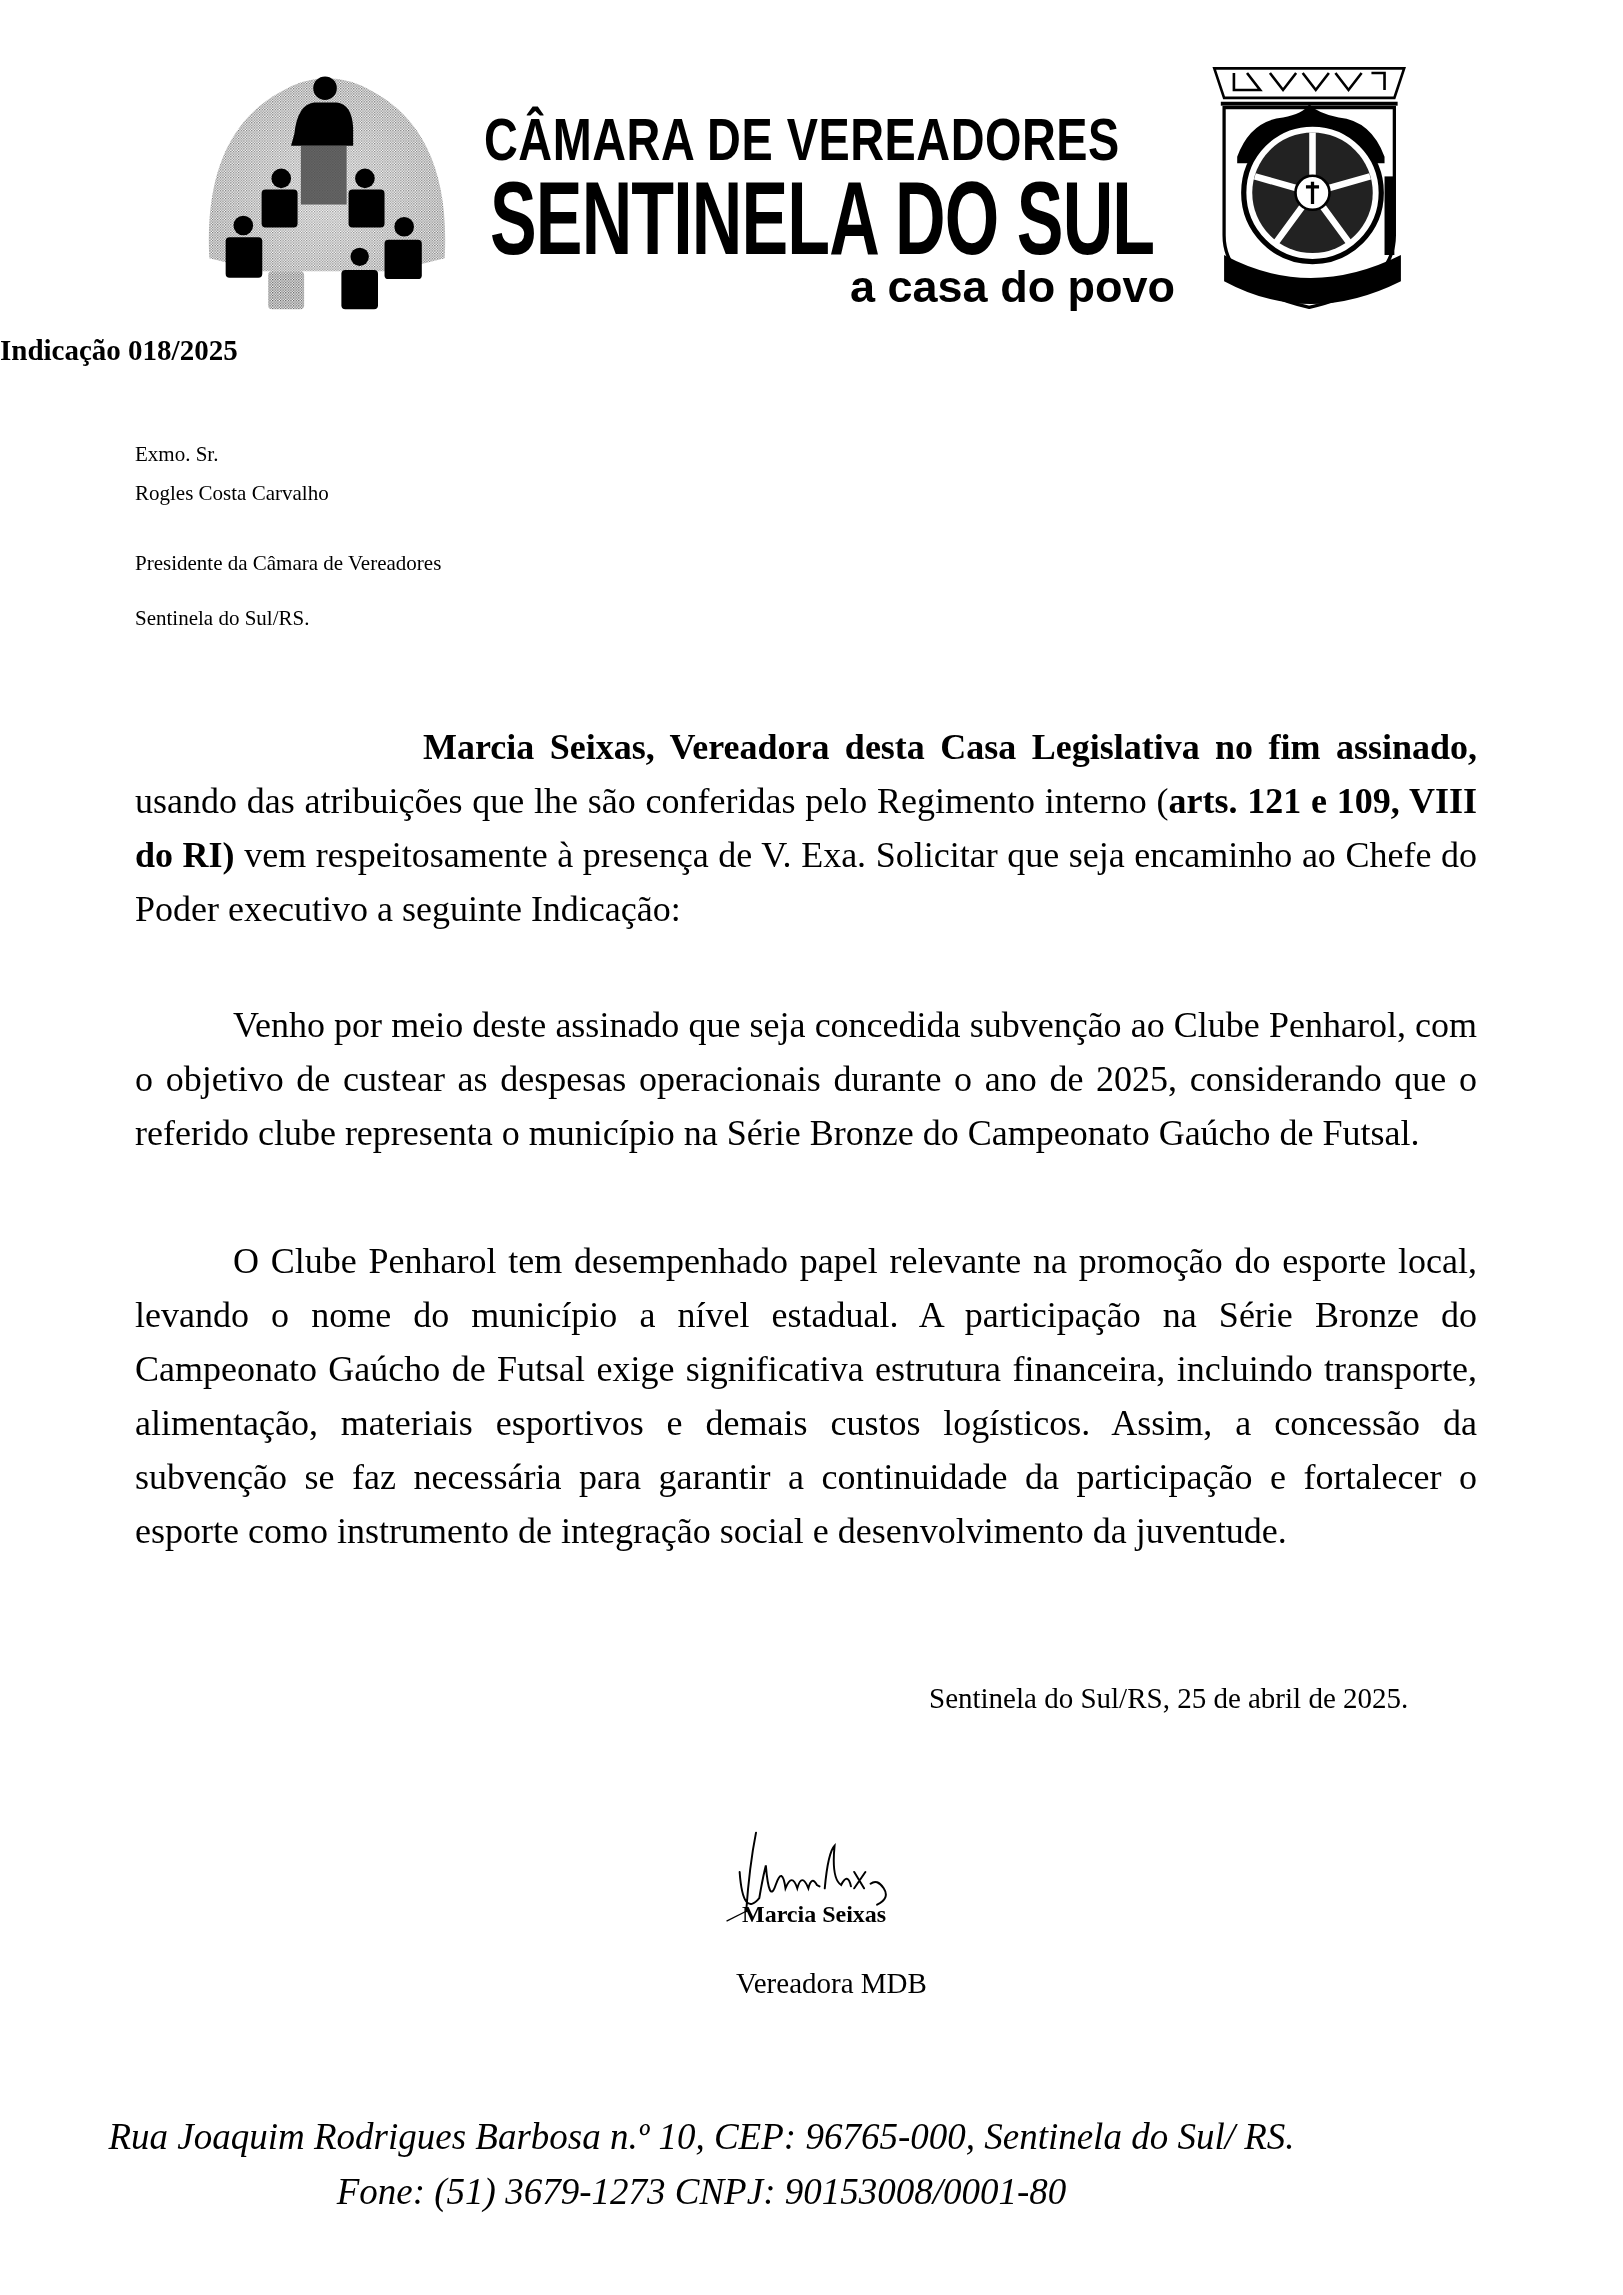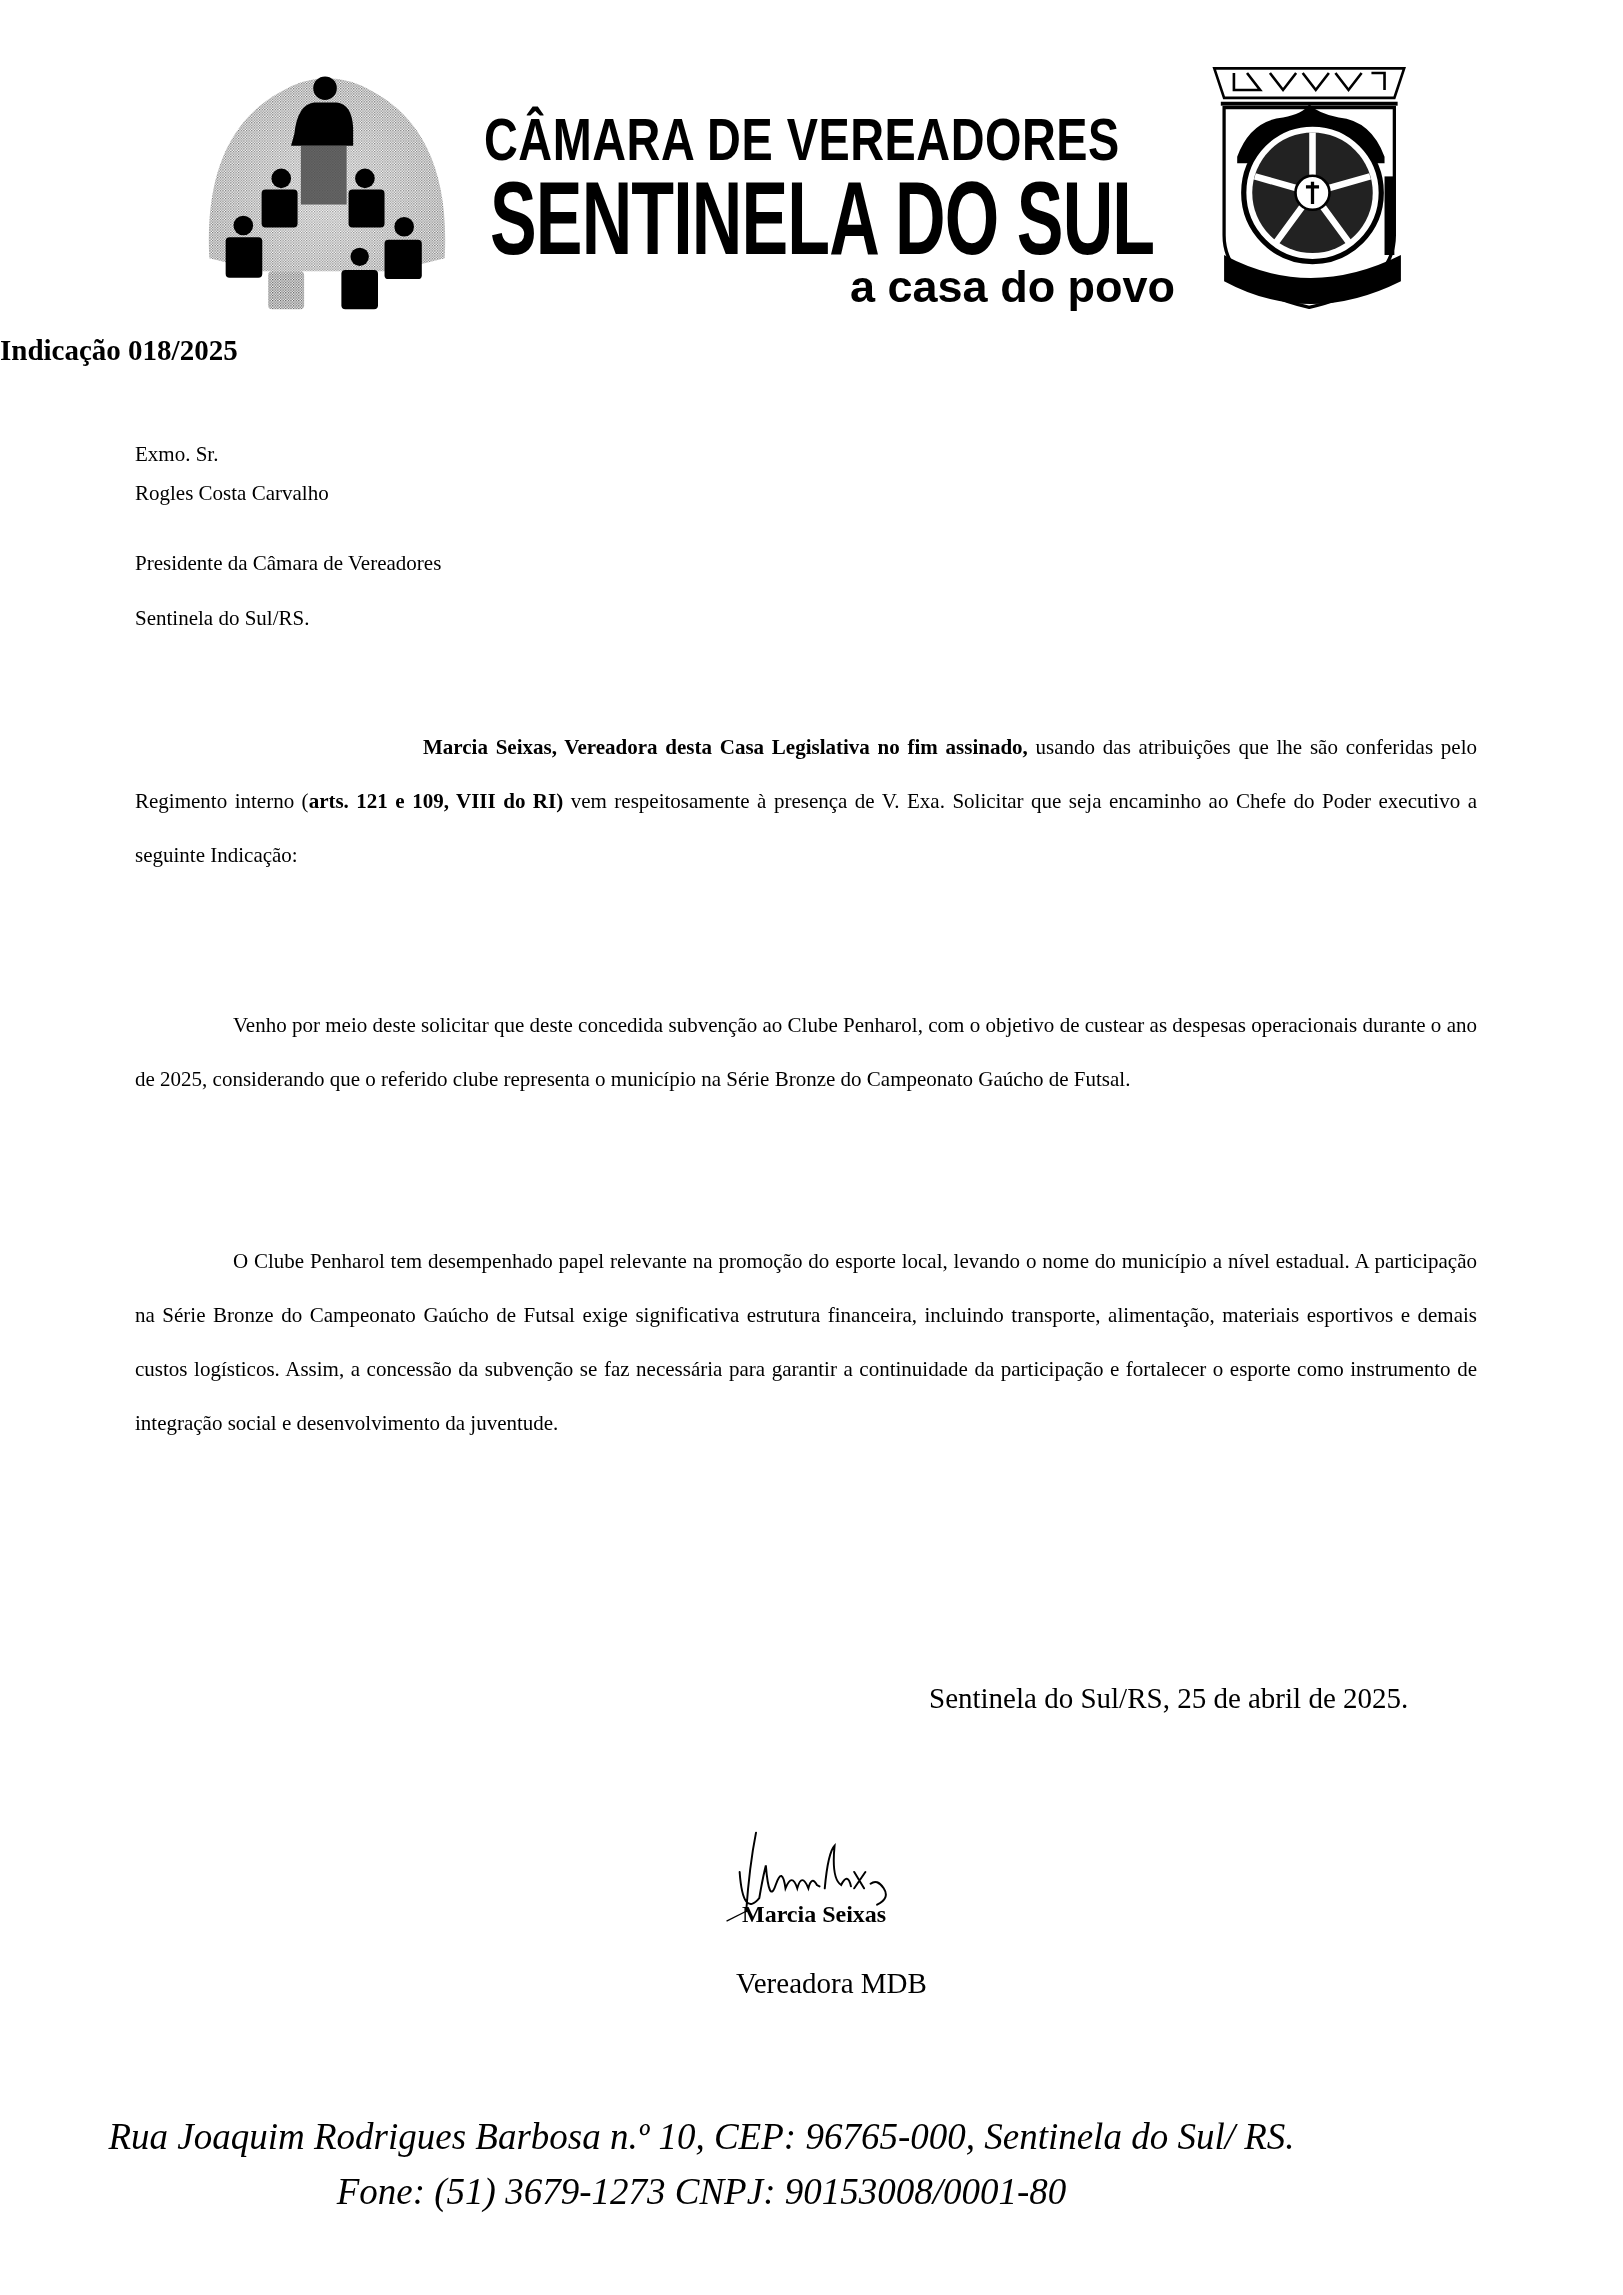--- a/index.html
+++ b/index.html
@@ -10,21 +10,21 @@
   #logo-left { left: 196px; top: 62px; width: 262px; height: 255px; }
   .hdr-line1 { left: 484px; top: 105px; font-family: "Liberation Sans", sans-serif; font-weight: bold; font-size: 60px; letter-spacing: 0.7px; transform: scaleX(0.78); transform-origin: left top; white-space: nowrap; }
   .hdr-line2 { left: 490px; top: 160px; font-family: "Liberation Sans", sans-serif; font-weight: bold; font-size: 103px; transform: scaleX(0.68); transform-origin: left top; white-space: nowrap; letter-spacing: -1.3px; }
   .hdr-line3 { left: 850px; top: 261px; font-family: "Liberation Sans", sans-serif; font-weight: bold; font-size: 45px; white-space: nowrap; }
   #coat { left: 1211px; top: 65px; width: 203px; height: 249px; }
 
   .title { left: 0; width: 1623px; top: 334px; text-align: left; font-weight: bold; font-size: 29px; }
 
   .addr { left: 135px; font-size: 21px; white-space: nowrap; }
 
-  .para { left: 135px; width: 1342px; font-size: 21px; line-height: 54px; text-align: justify; }
+  .para { left: 135px; width: 1342px; font-size: 36px; line-height: 54px; text-align: justify; }
   .bold { font-weight: bold; }
 
   .date { left: 929px; top: 1682px; font-size: 29px; white-space: nowrap; }
   #signature { left: 720px; top: 1826px; width: 275px; height: 105px; }
   .sig-name { left: 742px; top: 1901px; font-size: 24px; font-weight: bold; white-space: nowrap; }
   .sig-role { left: 736px; top: 1967px; font-size: 29px; white-space: nowrap; }
 
   .foot { left: 0; width: 1403px; text-align: center; font-style: italic; font-size: 37px; font-family: "Liberation Serif", serif; white-space: nowrap; }
 </style>
 </head>
@@ -87,21 +87,21 @@
 
 <div class="abs addr" style="top:442px;">Exmo. Sr.</div>
 <div class="abs addr" style="top:481px;">Rogles Costa Carvalho</div>
 <div class="abs addr" style="top:551px;">Presidente da Câmara de Vereadores</div>
 <div class="abs addr" style="top:606px;">Sentinela do Sul/RS.</div>
 
 <div class="abs para" style="top:720px; text-indent: 288px;">
   <span class="bold">Marcia Seixas, Vereadora desta Casa Legislativa no fim assinado,</span><span> usando das atribuições que lhe são conferidas pelo Regimento interno (</span><span class="bold">arts. 121 e 109, VIII do RI)</span><span> vem respeitosamente à presença de V. Exa. Solicitar que seja encaminho ao Chefe do Poder executivo a seguinte Indicação:</span>
 </div>
 
-<div class="abs para" style="top:998px; text-indent: 98px;">Venho por meio deste solicitar que deste concedida subvenção ao Clube Penharol, com o objetivo de custear as despesas operacionais durante o ano de 2025, considerando que o referido clube representa o município na Série Bronze do Campeonato Gaúcho de Futsal.</div>
+<div class="abs para" style="top:998px; text-indent: 98px;">Venho por meio deste assinado que seja concedida subvenção ao Clube Penharol, com o objetivo de custear as despesas operacionais durante o ano de 2025, considerando que o referido clube representa o município na Série Bronze do Campeonato Gaúcho de Futsal.</div>
 <div class="abs para" style="top:1234px; text-indent: 98px;">O Clube Penharol tem desempenhado papel relevante na promoção do esporte local, levando o nome do município a nível estadual. A participação na Série Bronze do Campeonato Gaúcho de Futsal exige significativa estrutura financeira, incluindo transporte, alimentação, materiais esportivos e demais custos logísticos. Assim, a concessão da subvenção se faz necessária para garantir a continuidade da participação e fortalecer o esporte como instrumento de integração social e desenvolvimento da juventude.</div>
 
 <div class="abs date">Sentinela do Sul/RS, 25 de abril de 2025.</div>
 
 <svg id="signature" class="abs" viewBox="0 0 420 160">
   <path d="M40 130 Q45 60 55 10 M30 70 Q35 140 60 110 Q65 80 70 60 Q75 120 85 90 Q95 60 100 95 Q110 70 118 95 Q125 70 135 95 Q140 75 148 90 L152 92 M160 95 Q165 40 175 30 Q170 80 185 90 Q195 70 200 92 M205 70 L220 95 M222 70 L205 95 M230 88 Q240 80 250 95 Q260 110 240 120" fill="none" stroke="#000" stroke-width="3" stroke-linecap="round"></path>
   <path d="M10 145 L40 130" fill="none" stroke="#000" stroke-width="2"></path>
 </svg>
 
 <div class="abs sig-name">Marcia Seixas</div>

